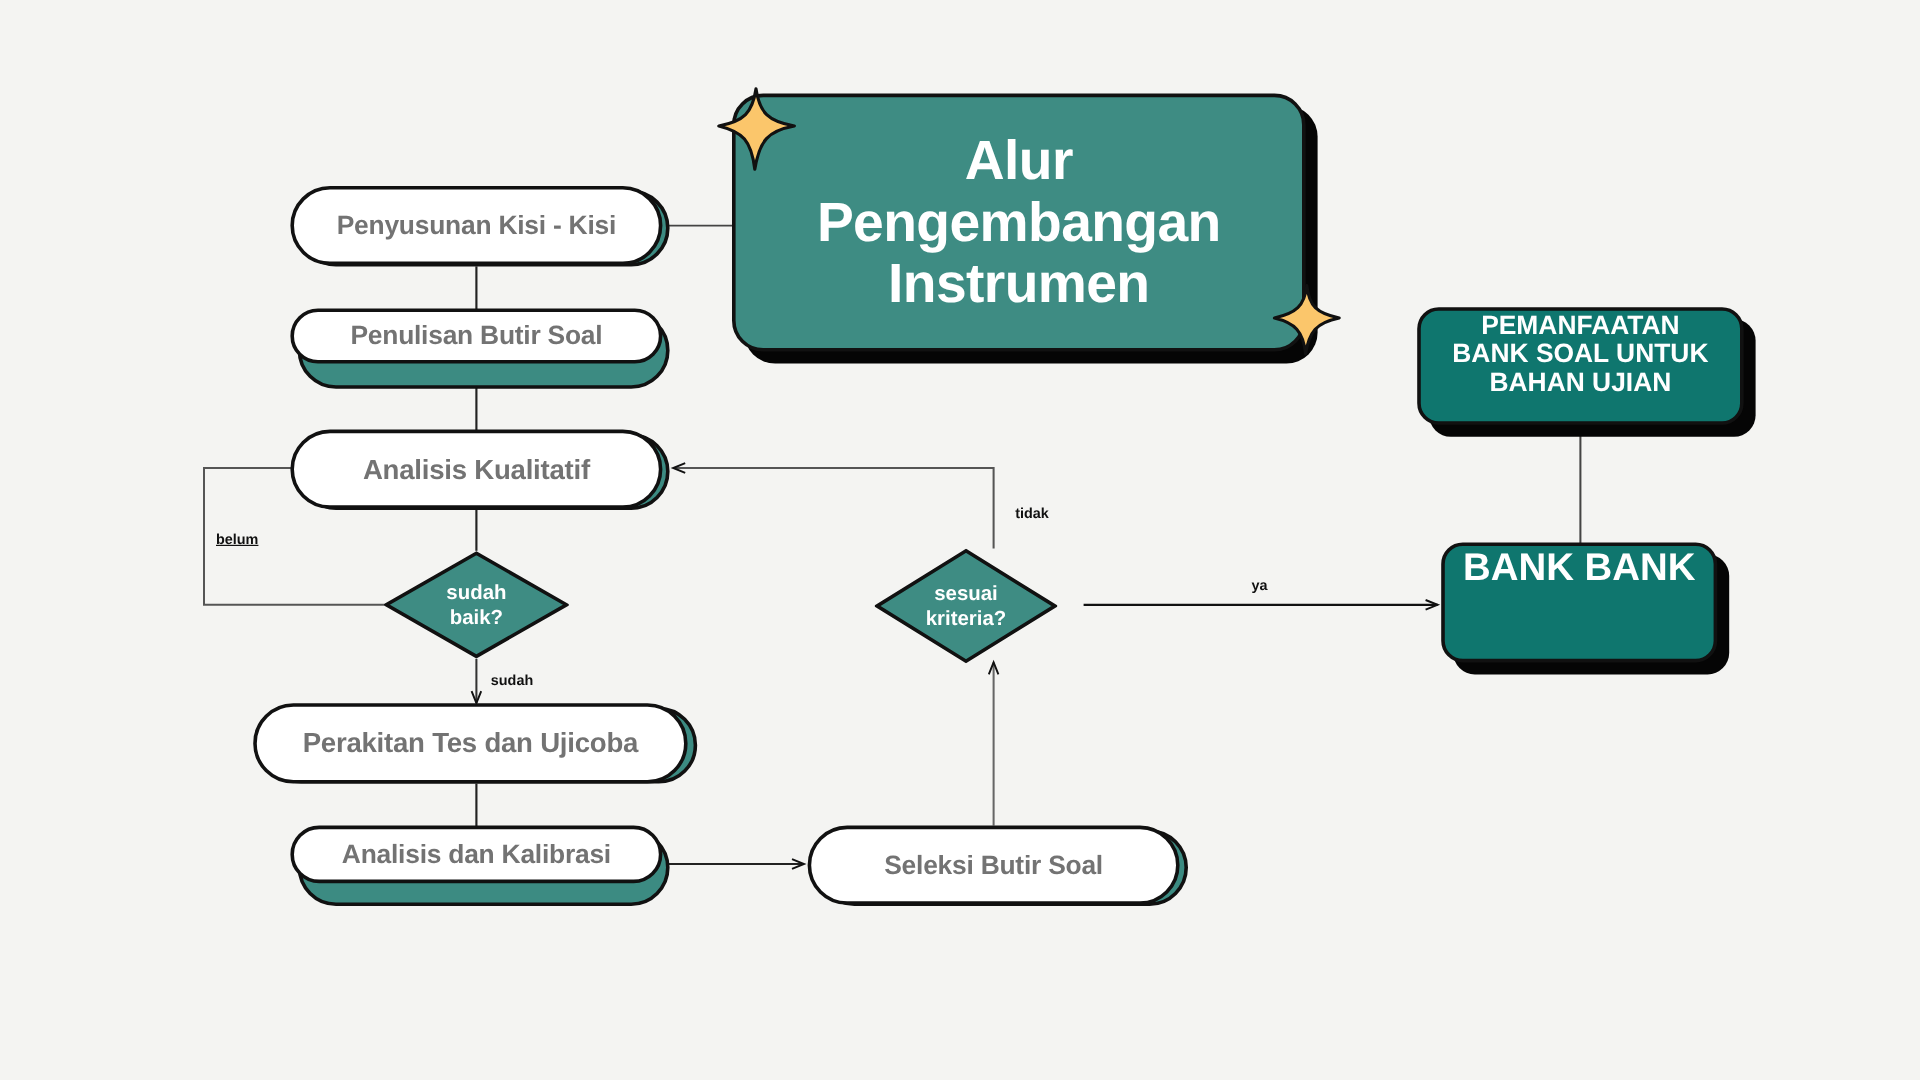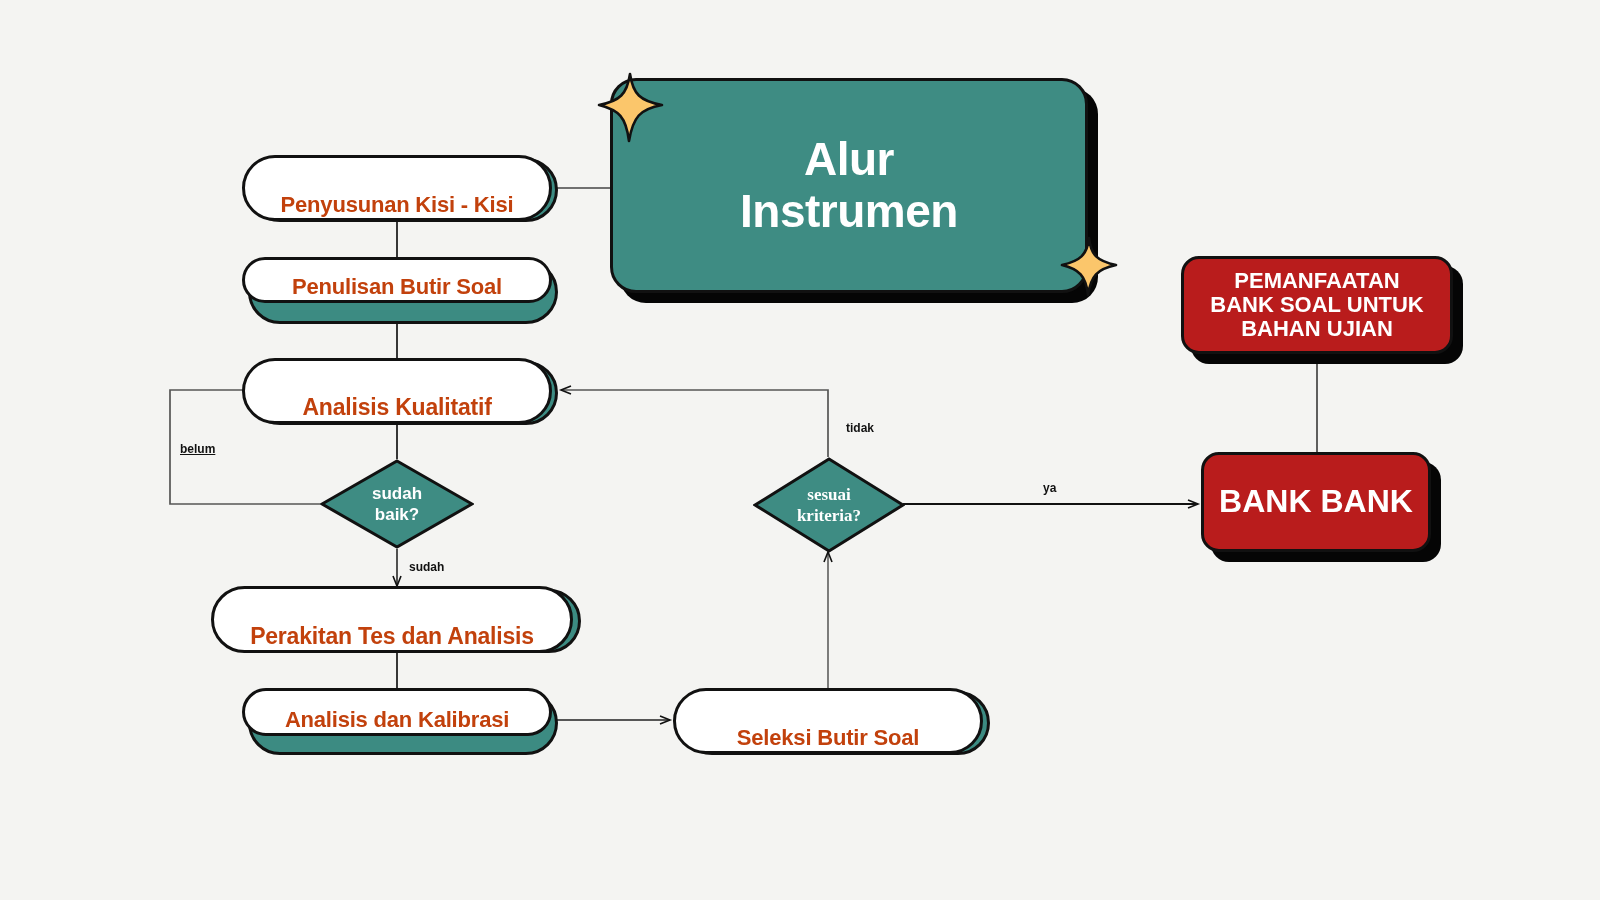--- a/index.html
+++ b/index.html
@@ -25,44 +25,43 @@
     pointer-events: none;
   }
   
   .pill {
     position: absolute;
     box-sizing: border-box;
     background: #ffffff;
     border: 3px solid #111111;
     border-radius: 999px;
     display: flex;
-    align-items: flex-end;
-    justify-content: center;
-    color: #c2410c;
+    align-items: center;
+    justify-content: center;
+    color: #737373;
     font-weight: bold;
     letter-spacing: -0.2px;
     z-index: 3;
   }
   .pill-shadow {
     position: absolute;
     box-sizing: border-box;
     background: #3c8b82;
     border: 3px solid #111111;
     border-radius: 999px;
     z-index: 2;
   }
   
   .tealbox {
     position: absolute;
     box-sizing: border-box;
-    background: #b91c1c;
+    background: #0f766e;
     border: 3px solid #111111;
     border-radius: 18px;
     display: flex;
-    align-items: center;
     justify-content: center;
     text-align: center;
     color: #ffffff;
     font-weight: bold;
     line-height: 1.1;
     z-index: 3;
   }
   .tealbox-shadow {
     position: absolute;
     background: #050505;
@@ -162,20 +161,21 @@
 
     <path d="M855,504 L1150,504" fill="none" stroke="#111" stroke-width="1.8" marker-end="url(#ah)"></path>
 
     <path d="M1269,362 L1269,455" fill="none" stroke="#444" stroke-width="1.7"></path>
   </svg>
 
   <div class="titlecard-shadow" style="left:572px; top:88px; width:478px; height:215px;"></div>
   <div class="titlecard" style="left:562px; top:78px; width:478px; height:215px;">
     <div>
       <div>Alur</div>
+      <div>Pengembangan</div>
       <div>Instrumen</div>
     </div>
   </div>
 
   <svg class="sparkle" style="left:548px; top:72px;" width="70" height="72" viewBox="0 0 70 72">
     <path d="M34 2 C37 22 44 29 66 33 C44 37 37 45 33 69 C30 45 23 38 3 33 C24 29 31 22 34 2 Z" fill="#fbc66b" stroke="#111111" stroke-width="2.6" stroke-linejoin="round"></path>
   </svg>
   <svg class="sparkle" style="left:1011px; top:236px;" width="60" height="62" viewBox="0 0 60 62">
     <path d="M30 2 C32 19 38 25 57 29 C38 33 32 40 29 59 C27 40 20 33 3 29 C21 25 28 19 30 2 Z" fill="#fbc66b" stroke="#111111" stroke-width="2.6" stroke-linejoin="round"></path>
   </svg>
@@ -200,34 +200,34 @@
       <polygon points="77,2 152,45 77,88 2,45" fill="#3e8c83" stroke="#111111" stroke-width="3"></polygon>
     </svg>
     <div class="dtext">
       <span>sudah</span>
       <span>baik?</span>
     </div>
   </div>
 
   <div class="pill-shadow" style="left:171px; top:589px; width:362px; height:64px;"></div>
   <div class="pill" style="left:163px; top:586px; width:362px; height:67px; font-size:23px;">
-    <span>Perakitan Tes dan Analisis</span>
+    <span>Perakitan Tes dan Ujicoba</span>
   </div>
 
   <div class="pill-shadow" style="left:200px; top:691px; width:310px; height:64px;"></div>
   <div class="pill" style="left:194px; top:688px; width:310px; height:48px; font-size:22px;">
     <span>Analisis dan Kalibrasi</span>
   </div>
 
   <div class="pill-shadow" style="left:632px; top:691px; width:310px; height:64px;"></div>
   <div class="pill" style="left:625px; top:688px; width:310px; height:66px; font-size:22px;">
     <span>Seleksi Butir Soal</span>
   </div>
 
-  <div class="diamond" style="left:705px; top:457px; width:152px; height:96px;font-family:Liberation Serif, serif;">
+  <div class="diamond" style="left:681px; top:457px; width:152px; height:96px;">
     <svg width="152" height="96" viewBox="0 0 152 96" style="display:block;">
       <polygon points="76,2 150,48 76,94 2,48" fill="#3e8c83" stroke="#111111" stroke-width="3"></polygon>
     </svg>
     <div class="dtext">
       <span>sesuai</span>
       <span>kriteria?</span>
     </div>
   </div>
 
   <div class="tealbox-shadow" style="left:1143px; top:266px; width:272px; height:98px;"></div>

